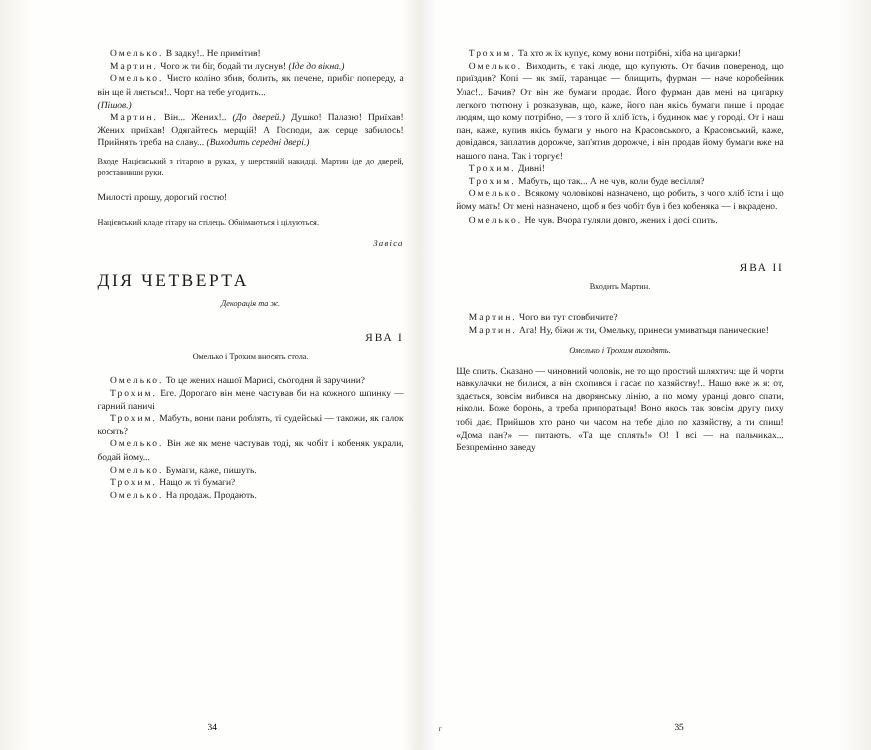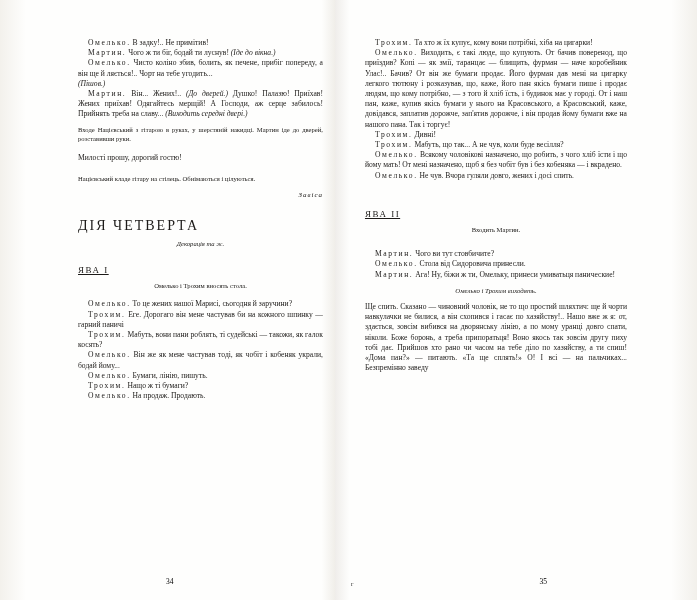--- a/index.html
+++ b/index.html
@@ -73,26 +73,25 @@
     text-indent: 0;
   }
   .deco {
     text-align: center;
     font-size: 6.6px;
     font-style: italic;
     margin-bottom: 16px;
     text-indent: 0;
   }
   .scene-title {
-    text-align: left;
+    text-align: right;
     font-size: 9px;
     letter-spacing: 1.5px;
     margin: 14px 0 6px 0;
     text-indent: 0;
-    text-decoration: underline;
   }
   .scene-note {
     text-align: center;
     font-size: 6.6px;
     margin-bottom: 8px;
     text-indent: 0;
   }
   .stage-dir-c {
     text-align: center;
     font-size: 6.8px;
@@ -157,21 +156,21 @@
       <p class="act-title">ДІЯ ЧЕТВЕРТА</p>
       <p class="deco">Декорація та ж.</p>
 
       <p class="scene-title">ЯВА I</p>
       <p class="scene-note">Омелько і Трохим вносять стола.</p>
 
       <p><span class="sp">Омелько.</span><span> То це жених нашої Марисі, сьогодня й заручини?</span></p>
       <p><span class="sp">Трохим.</span><span> Еге. Дорогаго він мене частував би на кожного шпинку — гарний паничі</span></p>
       <p><span class="sp">Трохим.</span><span> Мабуть, вони пани роблять, ті судейські — такожи, як галок косять?</span></p>
       <p><span class="sp">Омелько.</span><span> Він же як мене частував тоді, як чобіт і кобеняк украли, бодай йому...</span></p>
-      <p><span class="sp">Омелько.</span><span> Бумаги, лінію, пишуть.</span></p>
+      <p><span class="sp">Омелько.</span><span> Бумаги, каже, пишуть.</span></p>
       <p><span class="sp">Трохим.</span><span> Нащо ж ті бумаги?</span></p>
       <p><span class="sp">Омелько.</span><span> На продаж. Продають.</span></p>
 
     </div>
     <div class="folio folio-left">34</div>
   </div>
 
   <div class="gutter"></div>
 
   <div class="page page-right">
@@ -183,21 +182,20 @@
       <p><span class="sp">Трохим.</span><span> Мабуть, що так... А не чув, коли буде весілля?</span></p>
       <p><span class="sp">Омелько.</span><span> Всякому чоловікові назначено, що робить, з чого хліб їсти і що йому мать! От мені назначено, щоб я без чобіт був і без кобеняка — і вкрадено.</span></p>
       <p><span class="sp">Омелько.</span><span> Не чув. Вчора гуляли довго, жених і досі спить.</span></p>
 
       <div class="gap14"></div>
       <p class="scene-title">ЯВА II</p>
       <p class="scene-note">Входить Мартин.</p>
 
       <div class="gap6"></div>
       <p><span class="sp">Мартин.</span><span> Чого ви тут стовбичите?</span></p>
-      <p><span class="sp">Омелько.</span><span> Стола від Сидоровича принесли.</span></p>
       <p><span class="sp">Мартин.</span><span> Ага! Ну, біжи ж ти, Омельку, принеси умиватьця панические!</span></p>
 
       <p class="stage-dir-c">Омелько і Трохим виходять.</p>
 
       <p class="noind">Ще спить. Сказано — чиновний чоловік, не то що простий шляхтич: ще й чорти навкулачки не билися, а він схопився і гасає по хазяйству!.. Нашо вже ж я: от, здається, зовсім вибився на дворянську лінію, а по мому уранці довго спати, ніколи. Боже боронь, а треба припоратьця! Воно якось так зовсім другу пиху тобі дає. Прийшов хто рано чи часом на тебе діло по хазяйству, а ти спиш! «Дома пан?» — питають. «Та ще сплять!» О! I всі — на пальчиках... Безпремінно заведу</p>
 
     </div>
     <div class="sig">г</div>
     <div class="folio folio-right">35</div>
   </div>

